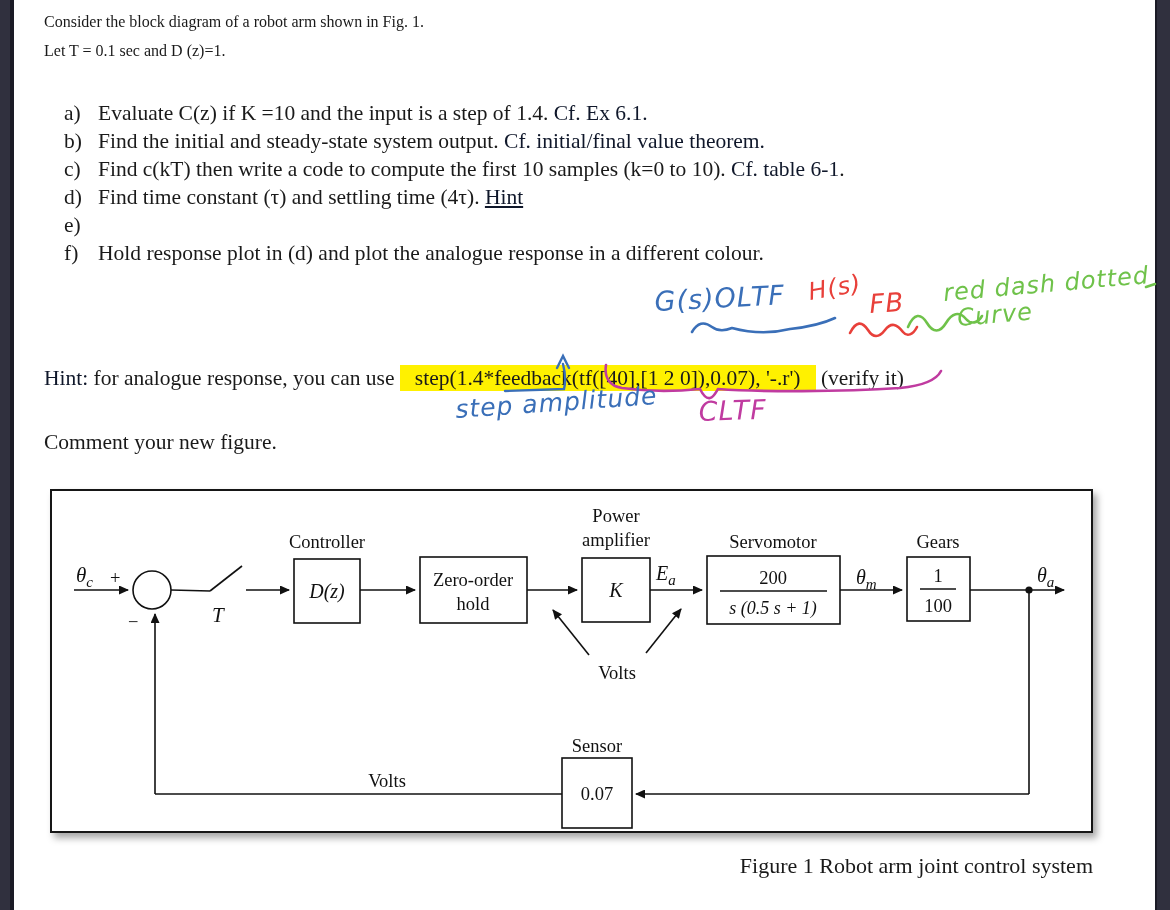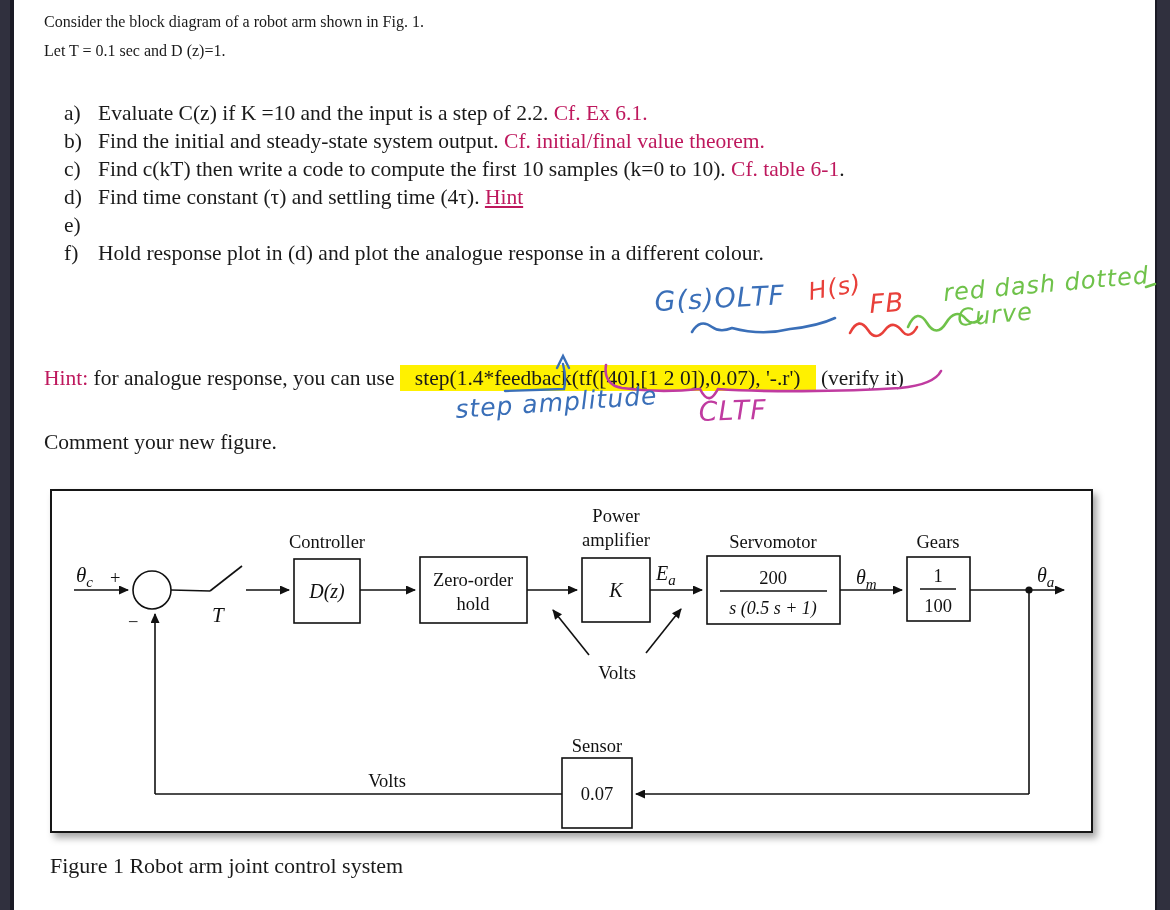--- a/index.html
+++ b/index.html
@@ -10,34 +10,34 @@
   .strip{position:absolute;top:0;height:910px;}
   .strip-left{left:0;width:10px;background:#30303e;}
   .strip-left-inner{left:10px;width:4px;background:#1b1b26;}
   .strip-right{right:0;width:13px;background:#30303e;}
   .strip-right-inner{right:13px;width:2px;background:#1b1b26;}
 
   .intro{position:absolute;left:44px;top:7px;font-size:16px;line-height:29px;}
   .tasks{position:absolute;left:64px;top:99px;font-size:21.5px;line-height:28px;}
   .task-row{display:flex;}
   .task-marker{width:34px;flex:0 0 34px;}
-  .link{color:#be185d;}
+  .link{color:#0f172a;}
   .link-underline{text-decoration:underline;margin-top:8px;}
   .hl-gray{background:#c9c9c9;padding:1px 3px;}
   .hint{position:absolute;left:44px;top:344px;font-size:21.5px;white-space:nowrap;}
   .hl-yellow{background:#fff100;padding:1px 15px;}
   .comment{position:absolute;left:44px;top:430px;font-size:21.5px;text-align:right;}
 
   .figure{
     position:absolute;left:50px;top:489px;width:1039px;height:340px;
     background:#fff;border:2px solid #161616;
     box-shadow:4px 5px 7px rgba(0,0,0,0.35);
   }
   .figure svg{display:block;}
-  .caption{position:absolute;left:50px;top:853px;width:1043px;text-align:left;font-size:22px;}
+  .caption{position:absolute;left:50px;top:853px;width:1043px;text-align:right;font-size:22px;}
 
   .ann-overlay{position:absolute;left:0;top:0;width:1170px;height:910px;pointer-events:none;}
   .hand{font-family:"DejaVu Sans",sans-serif;font-style:italic;letter-spacing:1px;}
 
   .diag-label{font-family:"Liberation Serif",serif;font-size:18.5px;fill:#111;}
   .diag-var{font-family:"Liberation Serif",serif;font-style:italic;fill:#111;}
   .diag-line{stroke:#111;stroke-width:1.6;fill:none;}
 </style>
 </head>
 <body>
@@ -48,21 +48,21 @@
 <div class="strip strip-right-inner"></div>
 
 <div class="intro">
   <div>Consider the block diagram of a robot arm shown in Fig. 1.</div>
   <div>Let T = 0.1 sec and D (z)=1.</div>
 </div>
 
 <div class="tasks">
   <div class="task-row">
     <span class="task-marker">a)</span>
-    <span><span>Evaluate C(z) if K =10 and the input is a step of 2.2. </span><span class="link">Cf. Ex 6.1.</span><span></span></span>
+    <span><span>Evaluate C(z) if K =10 and the input is a step of 1.4. </span><span class="link">Cf. Ex 6.1.</span><span></span></span>
   </div>
   <div class="task-row">
     <span class="task-marker">b)</span>
     <span><span>Find the initial and steady-state system output. </span><span class="link">Cf. initial/final value theorem.</span><span></span></span>
   </div>
   <div class="task-row">
     <span class="task-marker">c)</span>
     <span><span>Find c(kT) then write a code to compute the first 10 samples (k=0 to 10). </span><span class="link">Cf. table 6-1</span><span>.</span></span>
   </div>
   <div class="task-row">

